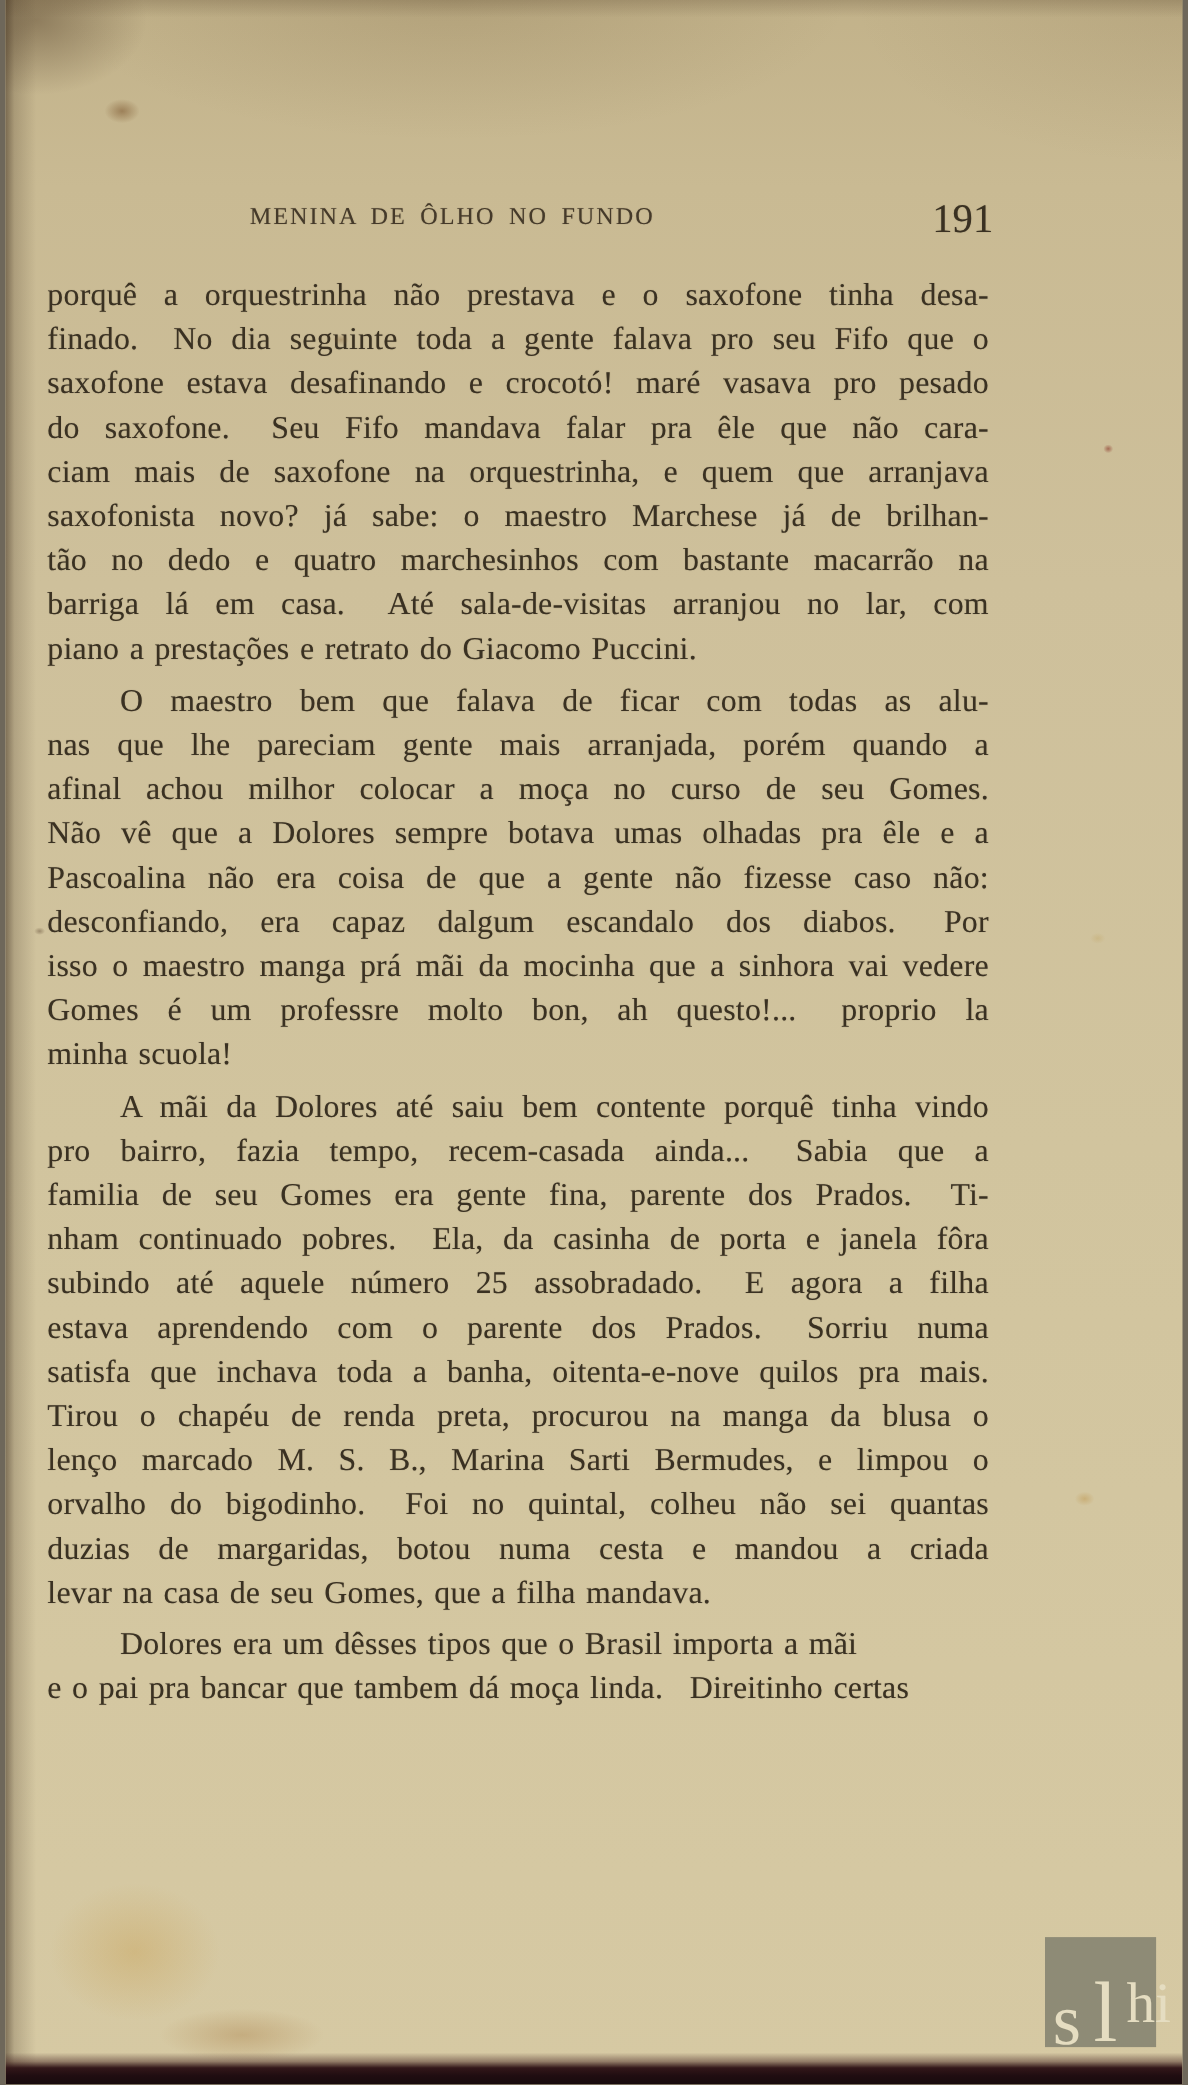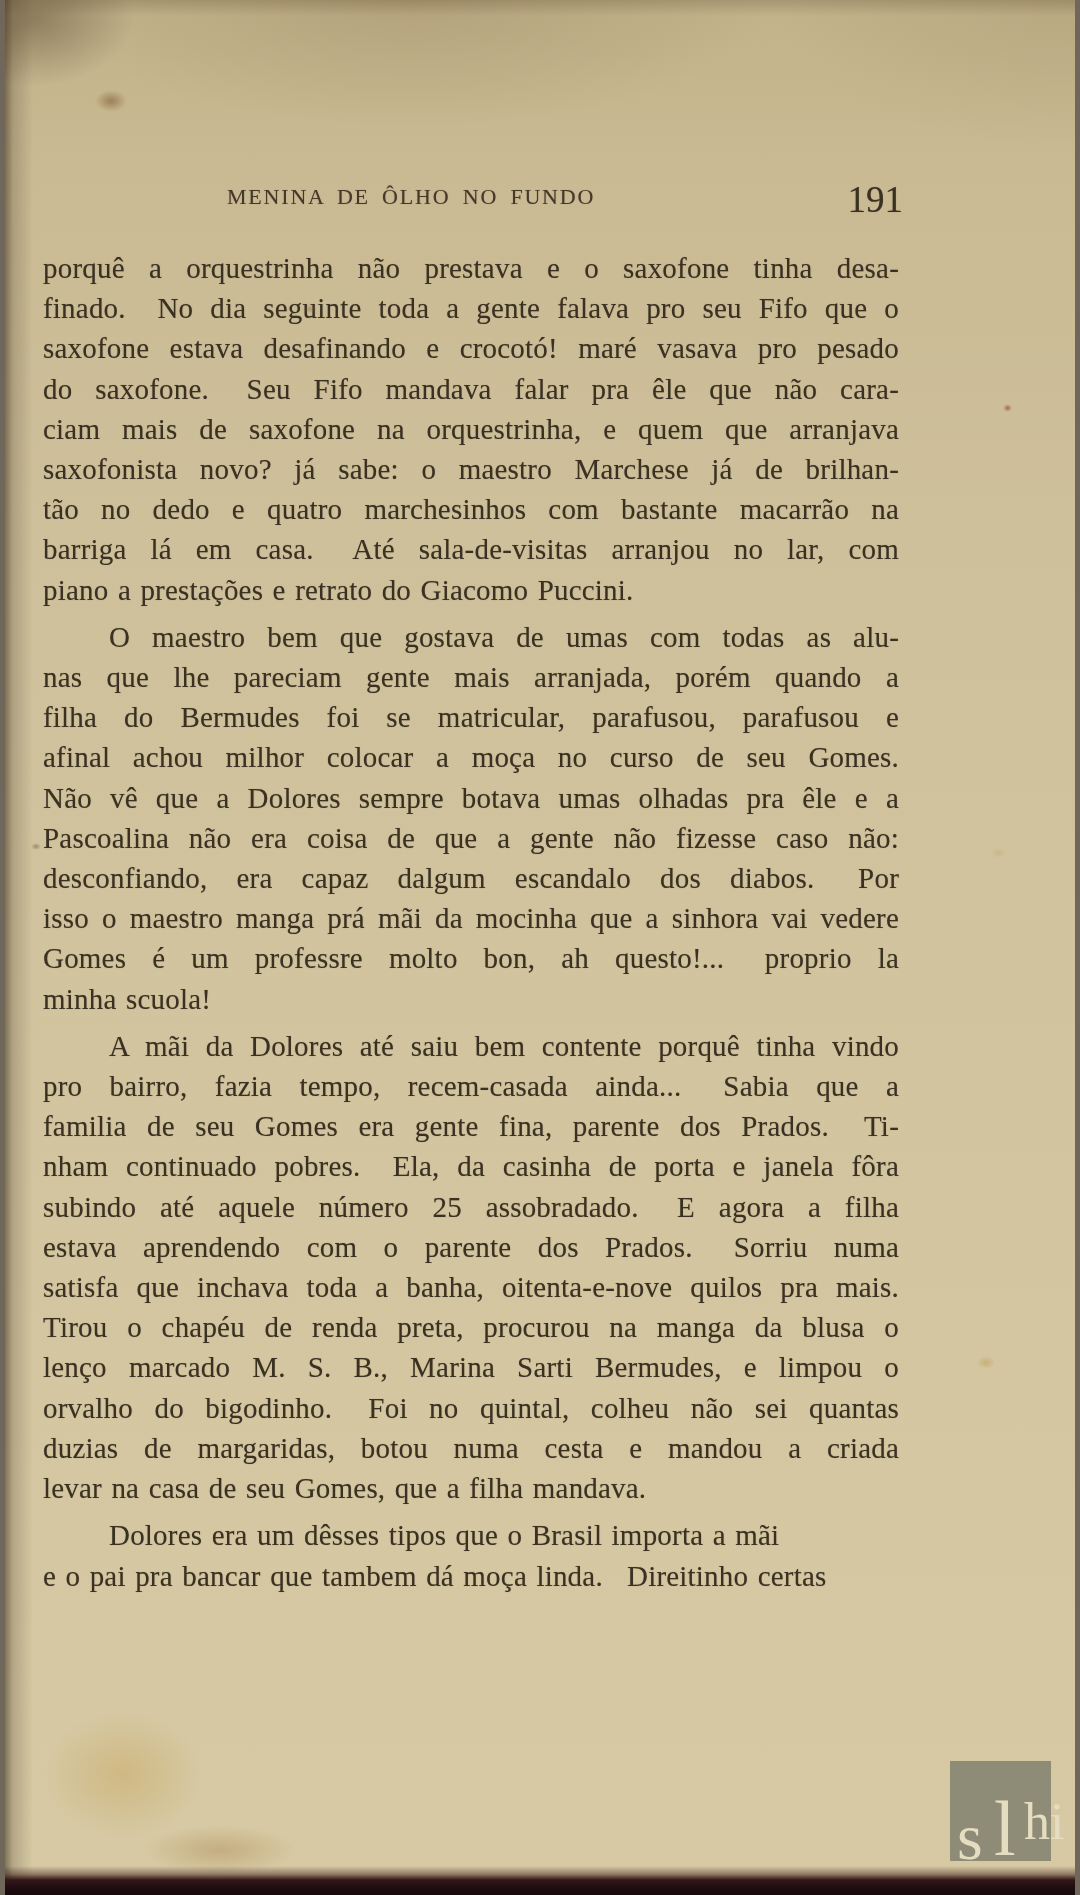--- a/index.html
+++ b/index.html
@@ -90,23 +90,22 @@
         <div class="line just">finado.  No dia seguinte toda a gente falava pro seu Fifo que o</div>
         <div class="line just">saxofone estava desafinando e crocotó! maré vasava pro pesado</div>
         <div class="line just">do saxofone.  Seu Fifo mandava falar pra êle que não cara-</div>
         <div class="line just">ciam mais de saxofone na orquestrinha, e quem que arranjava</div>
         <div class="line just">saxofonista novo? já sabe: o maestro Marchese já de brilhan-</div>
         <div class="line just">tão no dedo e quatro marchesinhos com bastante macarrão na</div>
         <div class="line just">barriga lá em casa.  Até sala-de-visitas arranjou no lar, com</div>
         <div class="line">piano a prestações e retrato do Giacomo Puccini.</div>
       </div>
       <div class="para indent">
-        <div class="line just">O maestro bem que gostava de umas com todas as alu-</div>
+        <div class="line just">O maestro bem que falava de ficar com todas as alu-</div>
         <div class="line just">nas que lhe pareciam gente mais arranjada, porém quando a</div>
-        <div class="line just">filha do Bermudes foi se matricular, parafusou, parafusou e</div>
         <div class="line just">afinal achou milhor colocar a moça no curso de seu Gomes.</div>
         <div class="line just">Não vê que a Dolores sempre botava umas olhadas pra êle e a</div>
         <div class="line just">Pascoalina não era coisa de que a gente não fizesse caso não:</div>
         <div class="line just">desconfiando, era capaz dalgum escandalo dos diabos.  Por</div>
         <div class="line just">isso o maestro manga prá mãi da mocinha que a sinhora vai vedere</div>
         <div class="line just">Gomes é um professre molto bon, ah questo!...  proprio la</div>
         <div class="line">minha scuola!</div>
       </div>
       <div class="para indent">
         <div class="line just">A mãi da Dolores até saiu bem contente porquê tinha vindo</div>

